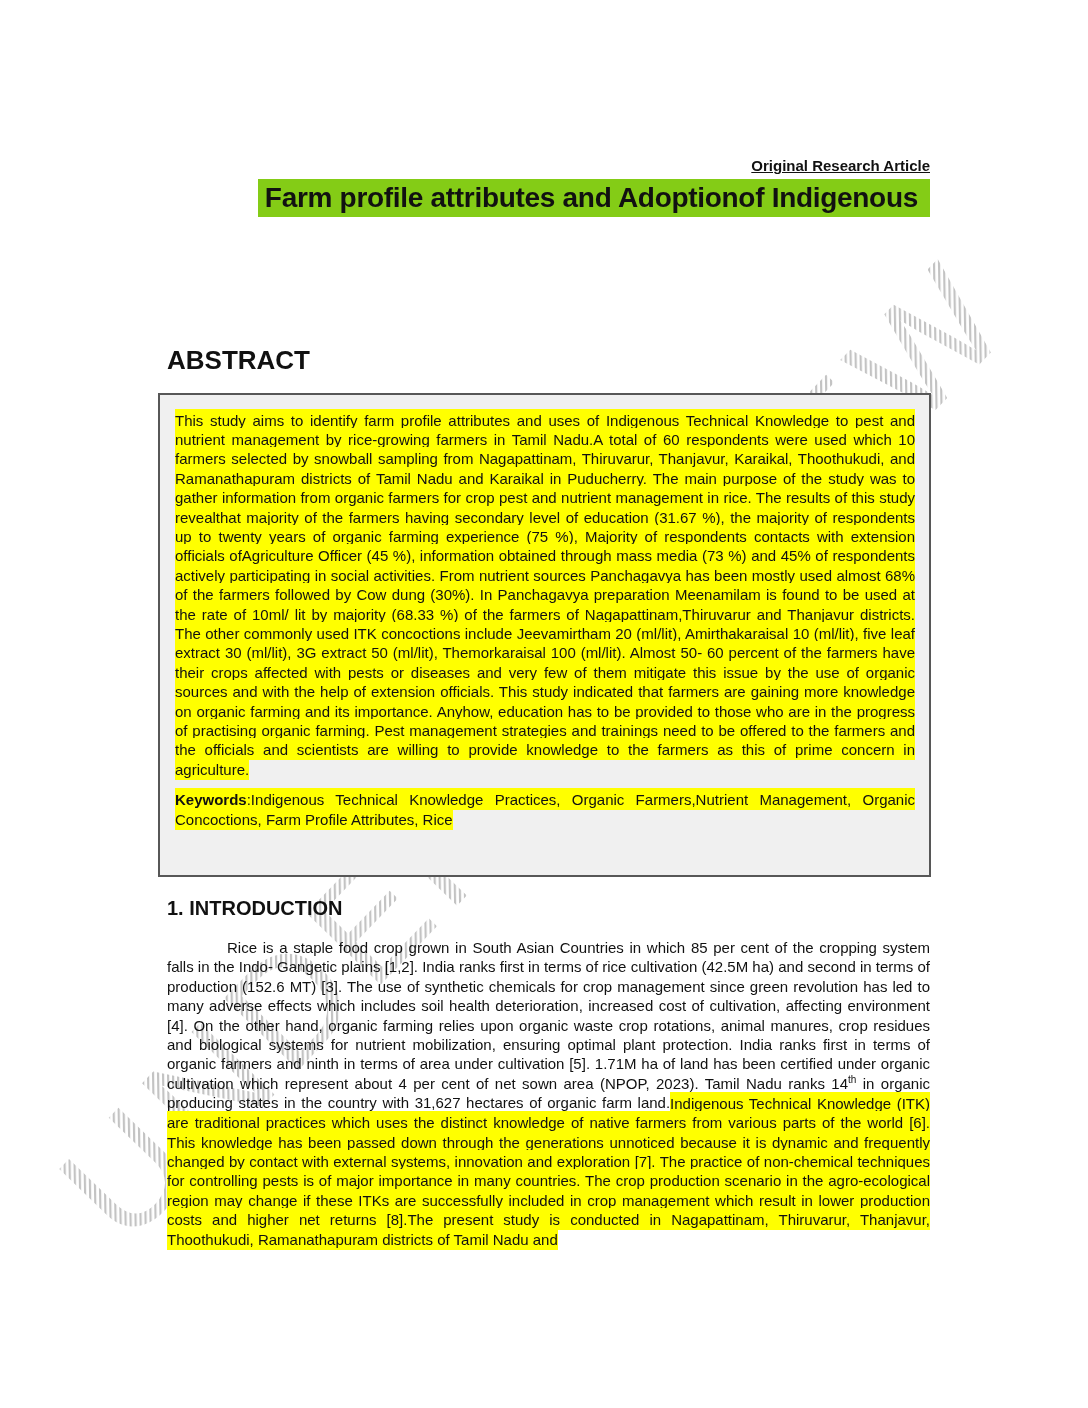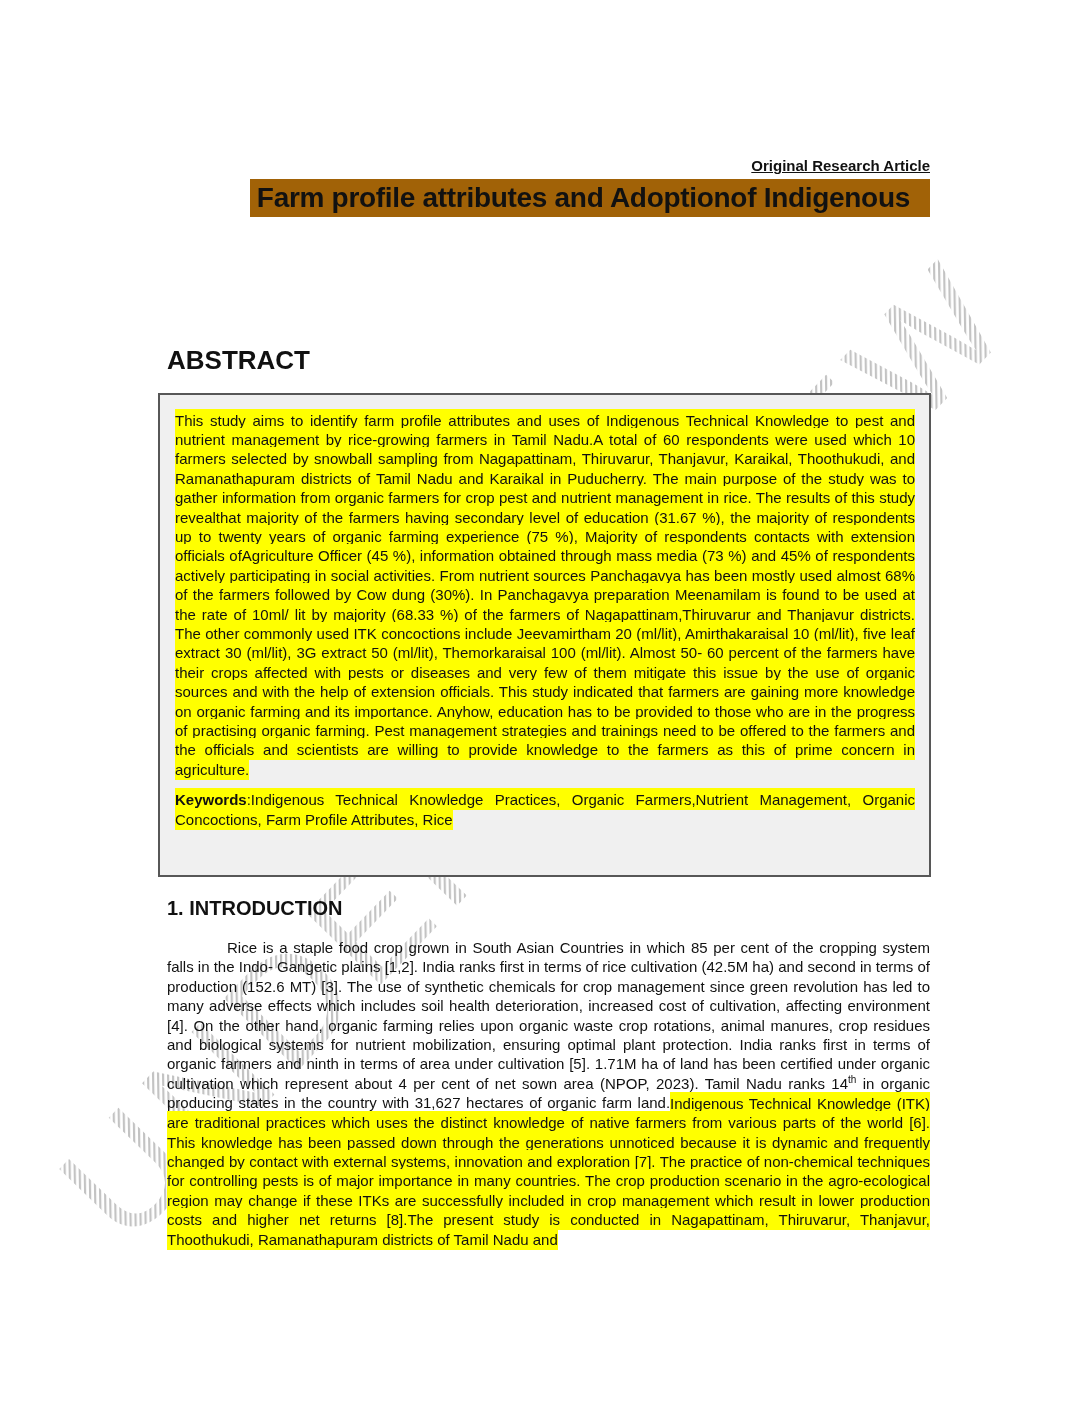--- a/index.html
+++ b/index.html
@@ -24,21 +24,21 @@
     text-align:right;
     font-size:15px; font-weight:bold; 
     text-decoration:underline;
   }
   .title {
     position:absolute; top:179px; left:167px; width:763px;
     text-align:right;
     font-size:28px; font-weight:bold; line-height:38px;
     letter-spacing:-0.3px;
   }
-  .title .hl { background:#a16207; padding:3px 20px 4px 7px; }
+  .title .hl { background:#84cc16; padding:3px 12px 4px 7px; }
 
   .abstract-heading {
     position:absolute; top:345px; left:167px;
     font-size:26px; font-weight:bold; margin:0;
   }
   .abstract-box {
     position:absolute; top:393px; left:158px;
     width:773px; min-height:482px; box-sizing:border-box;
     background:#f0f0f0;
     border:2px solid #575757;

